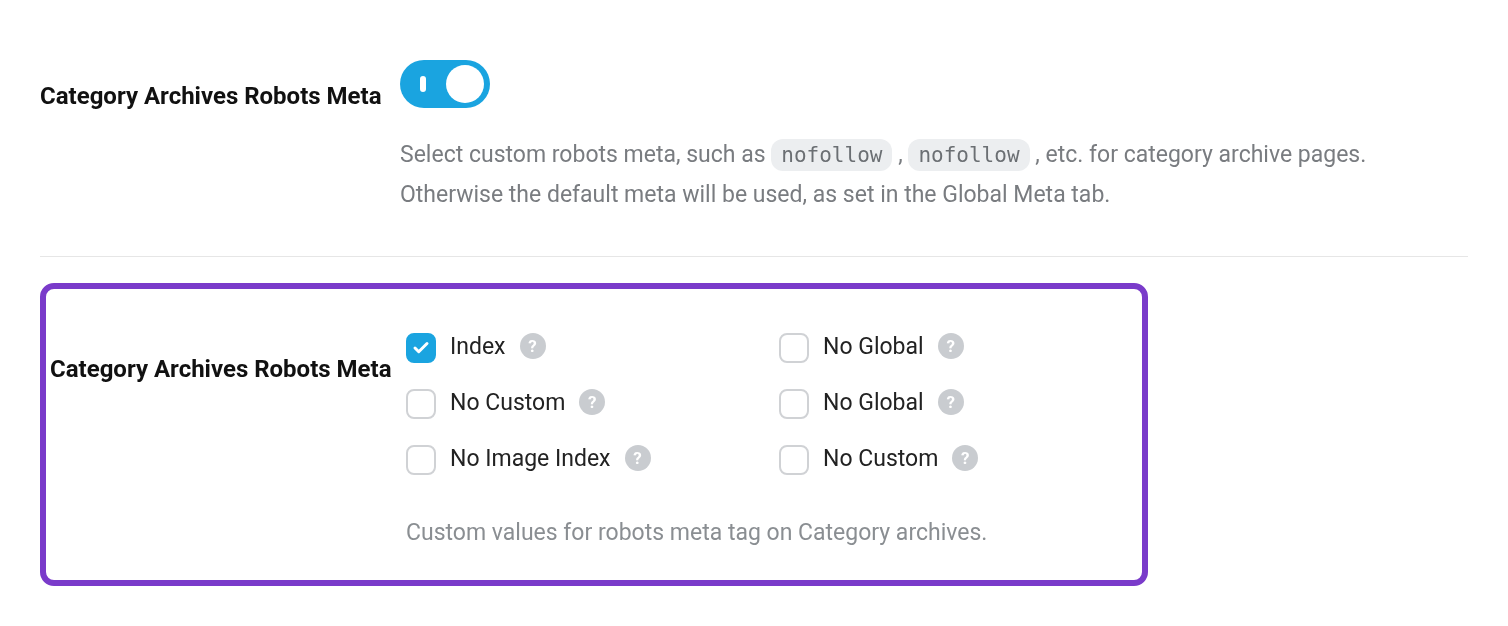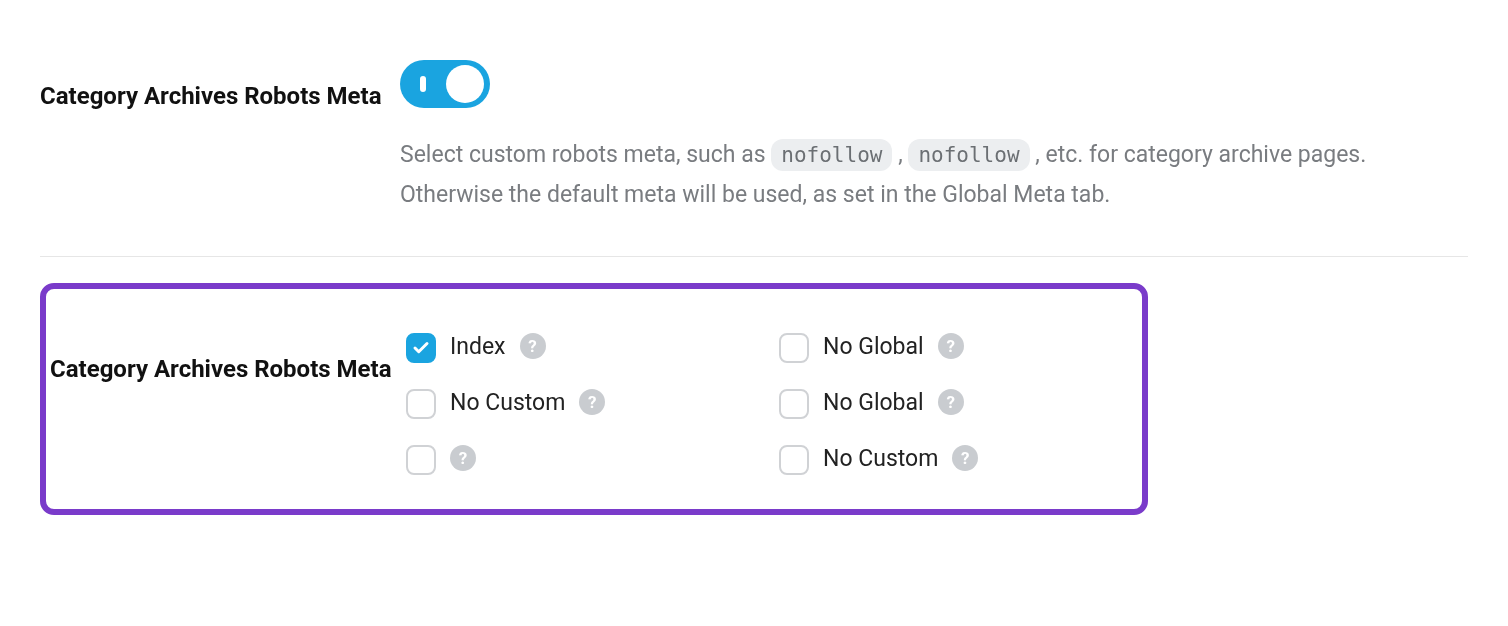--- a/index.html
+++ b/index.html
@@ -201,24 +201,26 @@
           <span class="cb-label">No Custom</span>
           <span class="help">?</span>
         </div>
         <div class="cb-item">
           <span class="checkbox"></span>
           <span class="cb-label">No Global</span>
           <span class="help">?</span>
         </div>
         <div class="cb-item">
           <span class="checkbox"></span>
+          <span class="cb-label">No Image Index</span>
           <span class="help">?</span>
         </div>
         <div class="cb-item">
           <span class="checkbox"></span>
           <span class="cb-label">No Custom</span>
           <span class="help">?</span>
         </div>
       </div>
+      <div class="sub-desc">Custom values for robots meta tag on Category archives.</div>
     </div>
   </div>
 
 </div>
 
 </body></html>

